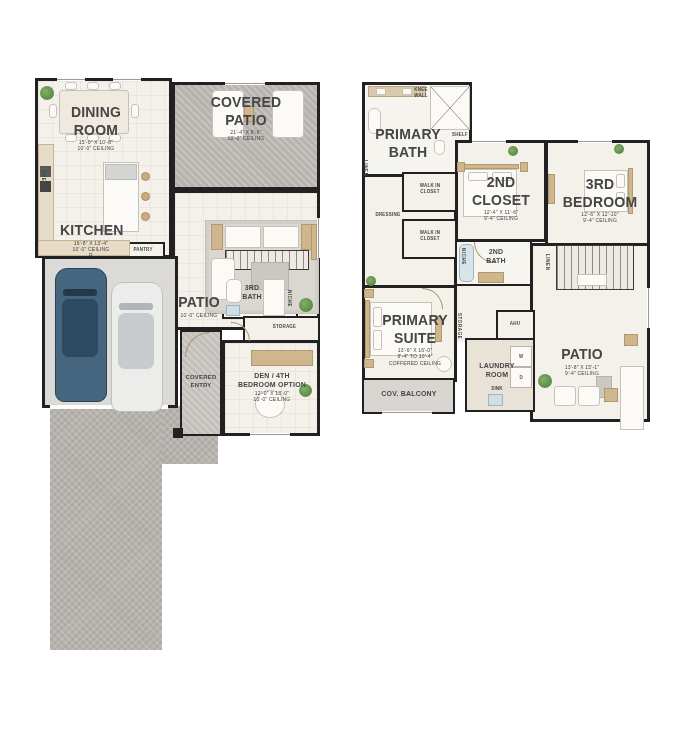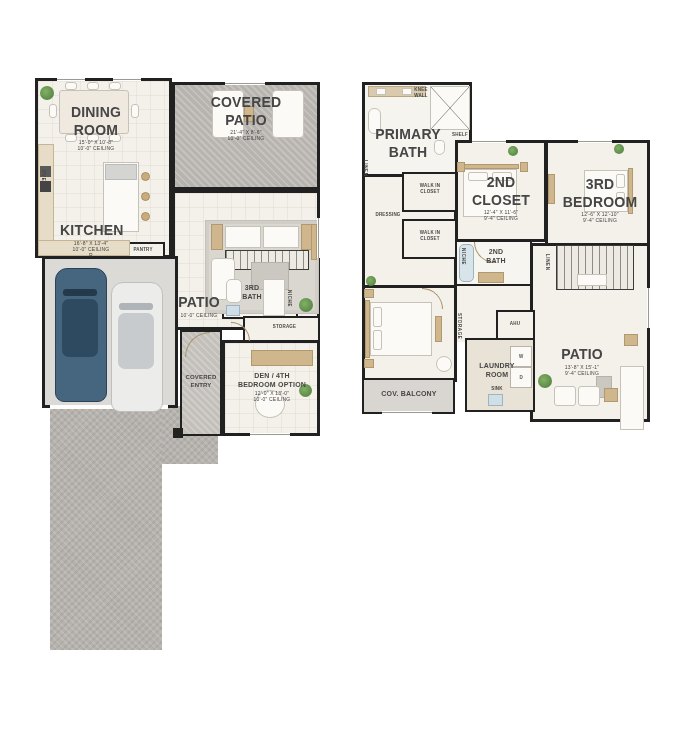--- a/index.html
+++ b/index.html
@@ -269,20 +269,26 @@
     <div class="tiny">WALK IN</div>
     <div class="tiny">CLOSET</div>
   </div>
   <div class="lbl tiny" style="left:4px;top:134px;width:44px">DRESSING</div>
   <div class="vtx" style="left:1px;top:78px;height:24px">LINEN</div>
   <div class="lbl" style="left:112px;top:170px;width:44px">
     <div class="rn2">2ND</div>
     <div class="rn2">BATH</div>
   </div>
   <div class="vtx" style="left:99px;top:168px;height:22px">NICHE</div>
+  <div class="lbl" style="left:12px;top:234px;width:82px">
+    <div class="rn">PRIMARY SUITE</div>
+    <div class="rd">13'-6" X 16'-0"</div>
+    <div class="rd">9'-4" TO 10'-4"</div>
+    <div class="rd">COFFERED CEILING</div>
+  </div>
   <div class="vtx" style="left:95px;top:232px;height:32px">STORAGE</div>
   <div class="lbl tiny" style="left:137px;top:243px;width:32px">AHU</div>
   <div class="lbl" style="left:106px;top:284px;width:58px">
     <div class="rn2">LAUNDRY</div>
     <div class="rn2">ROOM</div>
   </div>
   <div class="lbl tiny" style="left:120px;top:308px;width:30px">SINK</div>
   <div class="lbl" style="left:190px;top:268px;width:60px">
     <div class="rn">PATIO</div>
     <div class="rd">13'-8" X 15'-1"</div>

